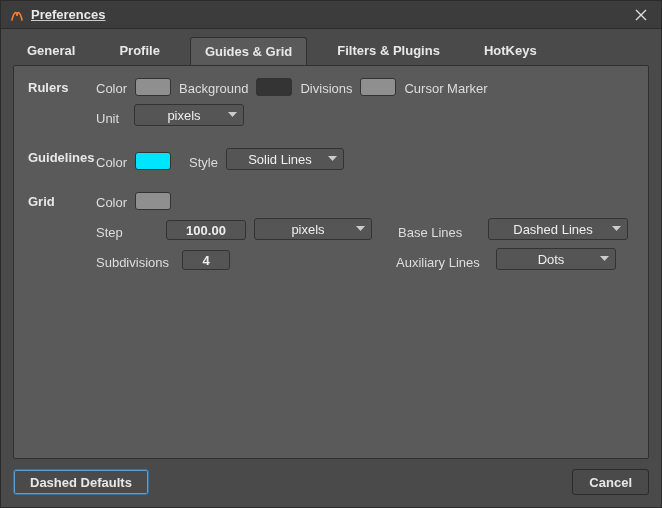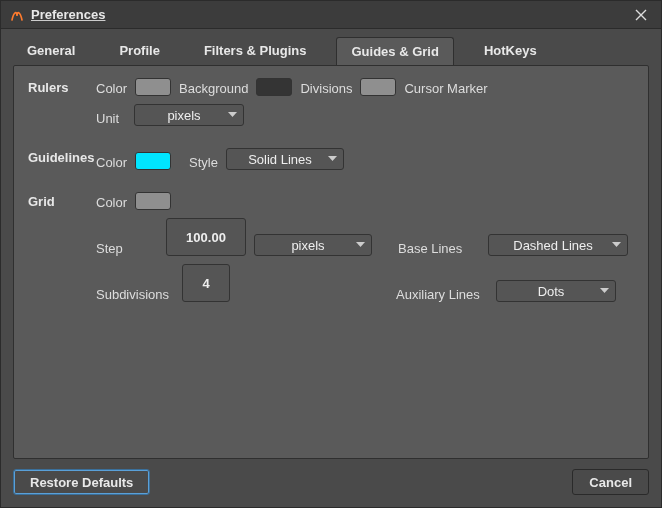--- a/index.html
+++ b/index.html
@@ -116,21 +116,21 @@
     cursor: pointer;
     padding: 0 22px 0 12px;
   }
   .select .caret {
     position: absolute;
     right: 6px;
     top: 50%;
     transform: translateY(-50%);
   }
   .numbox {
-    height: 38px;
+    height: 20px;
     background: #555;
     border: 1px solid #333;
     border-radius: 3px;
     display:flex;align-items:center;justify-content:center;
     color:#eee;
     font-weight:600;
   }
   .footer {
     display:flex;
     align-items:center;
@@ -168,22 +168,22 @@
     <span class="close">
       <svg width="12" height="12" viewBox="0 0 12 12">
           <path d="M1 1 L11 11 M11 1 L1 11" stroke="#ddd" stroke-width="1.4"></path>
         </svg>
     </span>
   </div>
 
   <div class="tabs">
     <div class="tab">General</div>
     <div class="tab">Profile</div>
+    <div class="tab active">Guides &amp; Grid</div>
     <div class="tab">Filters &amp; Plugins</div>
-    <div class="tab active">Guides &amp; Grid</div>
     <div class="tab">HotKeys</div>
   </div>
 
   <div class="panel">
 
     <div class="section">
       <div class="section-label">Rulers</div>
       <div class="section-body">
         <div class="row">
           <span class="lbl">Color</span>
@@ -272,18 +272,18 @@
                 </svg>
               </span>
           </div>
         </div>
       </div>
     </div>
 
   </div>
 
   <div class="footer">
-    <div class="btn default-focus">Restore Defaults</div>
+    <div class="btn default-focus">Dashed Defaults</div>
     <div class="spacer"></div>
     <div class="btn primary">Cancel</div>
   </div>
 
 </div>
 
 </body></html>

